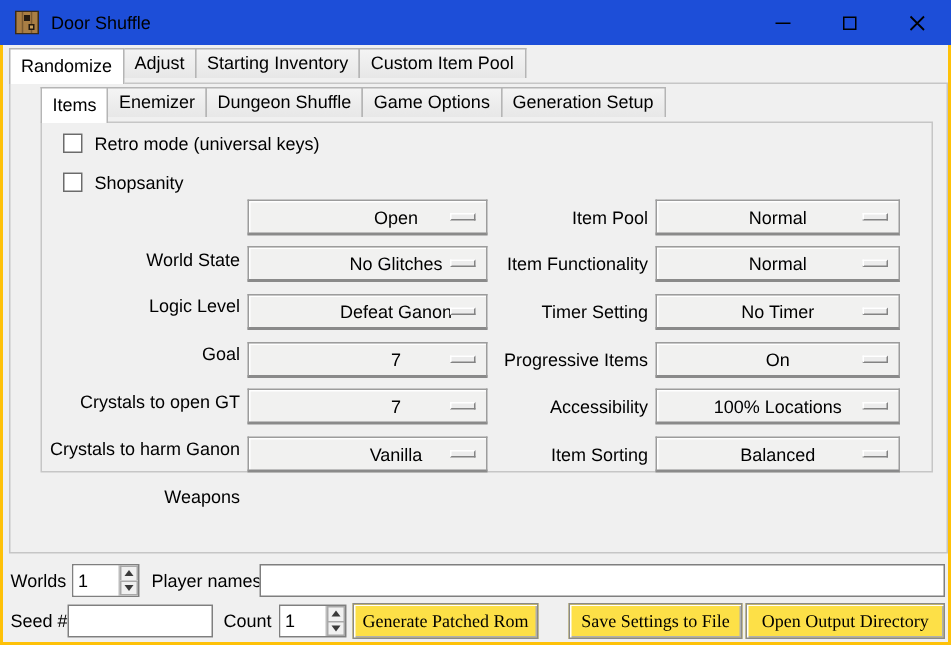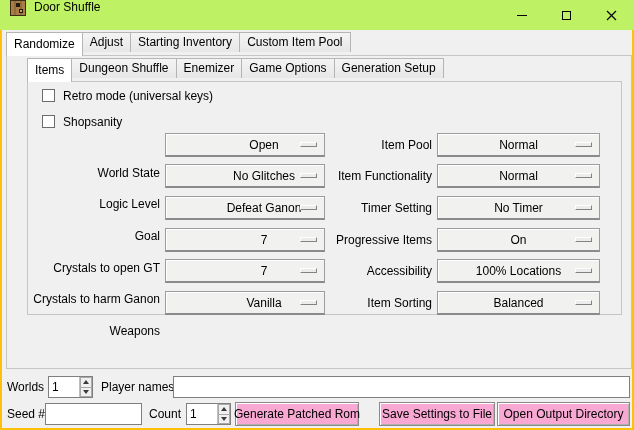--- a/index.html
+++ b/index.html
@@ -8,21 +8,21 @@
 
   #window {
     position:relative; width:634px; height:430px;
     background:#f0f0f0;
     border:2px solid #fec108;
   }
 
   
   .titlebar {
     position:absolute; left:-2px; top:-2px; width:634px; height:30px;
-    background:#bef264; display:flex; 
+    background:#1d4ed8; display:flex; align-items:center;
   }
   .titlebar .app-icon { margin-left:10px; width:16px; height:16px; }
   .titlebar .title-text { margin-left:8px; font-size:12px; color:#000; }
   .win-controls { position:absolute; right:0; top:0; height:30px; display:flex; }
   .win-btn { width:45px; height:30px; display:flex; align-items:center; justify-content:center; }
   .glyph-min { width:10px; height:1px; background:#000; }
   .glyph-max { width:9px; height:9px; border:1px solid #000; }
 
   
   .outer-pane {
@@ -83,25 +83,25 @@
   }
   .spinbox { position:absolute; width:45px; height:22px; background:#fff; border:1px solid #7f7f7f; display:flex; }
   .spin-input { flex:1; min-width:0; border:none; outline:none; font-family:"Liberation Sans", sans-serif; font-size:12px; padding:0 0 0 3px; background:#fff; }
   .spin-col { width:13px; display:flex; flex-direction:column; border-left:1px solid #bdbdbd; }
   .spin-btn { flex:1; background:#f0f0f0; border:1px solid #a9a9a9; display:flex; align-items:center; justify-content:center; }
   .spin-btn.up { border-bottom-width:0; }
   .tri-up { width:0; height:0; border-left:3px solid transparent; border-right:3px solid transparent; border-bottom:4px solid #3a3a3a; }
   .tri-down { width:0; height:0; border-left:3px solid transparent; border-right:3px solid transparent; border-top:4px solid #3a3a3a; }
 
   .btn {
-    position:absolute; height:24px; background:#f9a8d4;
+    position:absolute; height:24px; background:#fde047;
     border:1px solid #8a8a8a;
     box-shadow: inset 1px 1px 0 #ffffff, inset -1px -1px 0 #b0b0b0;
     display:flex; align-items:center; justify-content:center;
-    font-size:12px; white-space:nowrap; cursor:default;
+    font-size:12px; white-space:nowrap; cursor:default;font-family:Liberation Serif, serif;
   }
 </style>
 </head>
 <body>
 
 <div id="window">
 
   <div class="titlebar">
     <svg class="app-icon" viewBox="0 0 16 16" width="16" height="16">
       <rect x="0" y="0" width="16" height="16" fill="#3a2a18"></rect>
@@ -132,22 +132,22 @@
 
   <div class="tabbar outer">
     <div class="tab active">Randomize</div>
     <div class="tab">Adjust</div>
     <div class="tab">Starting Inventory</div>
     <div class="tab">Custom Item Pool</div>
   </div>
 
   <div class="tabbar inner">
     <div class="tab active">Items</div>
+    <div class="tab">Enemizer</div>
     <div class="tab">Dungeon Shuffle</div>
-    <div class="tab">Enemizer</div>
     <div class="tab">Game Options</div>
     <div class="tab">Generation Setup</div>
   </div>
 
   <div class="cb-row" style="top:87px">
     <div class="checkbox"></div>
     <span>Retro mode (universal keys)</span>
   </div>
   <div class="cb-row" style="top:113px">
     <div class="checkbox"></div>

